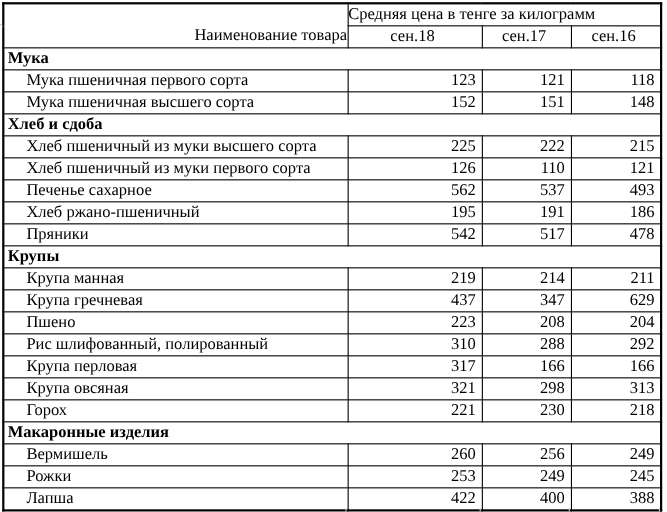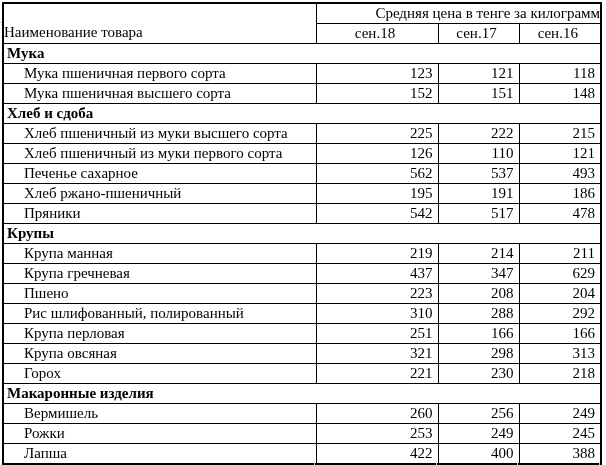--- a/index.html
+++ b/index.html
@@ -32,26 +32,26 @@
     height: 19px;
     line-height: 19px;
     padding: 0;
     font-size: 15px;
     font-weight: normal;
     white-space: nowrap;
     overflow: hidden;
     vertical-align: bottom;
   }
   .price-table th.name-col {
-    text-align: left;
+    text-align: right;
     vertical-align: bottom;
     padding-bottom: 1px;
   }
   .price-table th.group-col {
-    text-align: right;
+    text-align: left;
   }
   .price-table th.period-col {
     text-align: center;
     padding-right: 4px;
   }
   .price-table td.section {
     font-weight: bold;
     text-align: left;
     padding-left: 3px;
     margin-left: 24px;
@@ -173,21 +173,21 @@
           <td class="num">204</td>
         </tr>
         <tr>
           <td class="name">Рис шлифованный, полированный</td>
           <td class="num">310</td>
           <td class="num">288</td>
           <td class="num">292</td>
         </tr>
         <tr>
           <td class="name">Крупа перловая</td>
-          <td class="num">251</td>
+          <td class="num">317</td>
           <td class="num">166</td>
           <td class="num">166</td>
         </tr>
         <tr>
           <td class="name">Крупа овсяная</td>
           <td class="num">321</td>
           <td class="num">298</td>
           <td class="num">313</td>
         </tr>
         <tr>

